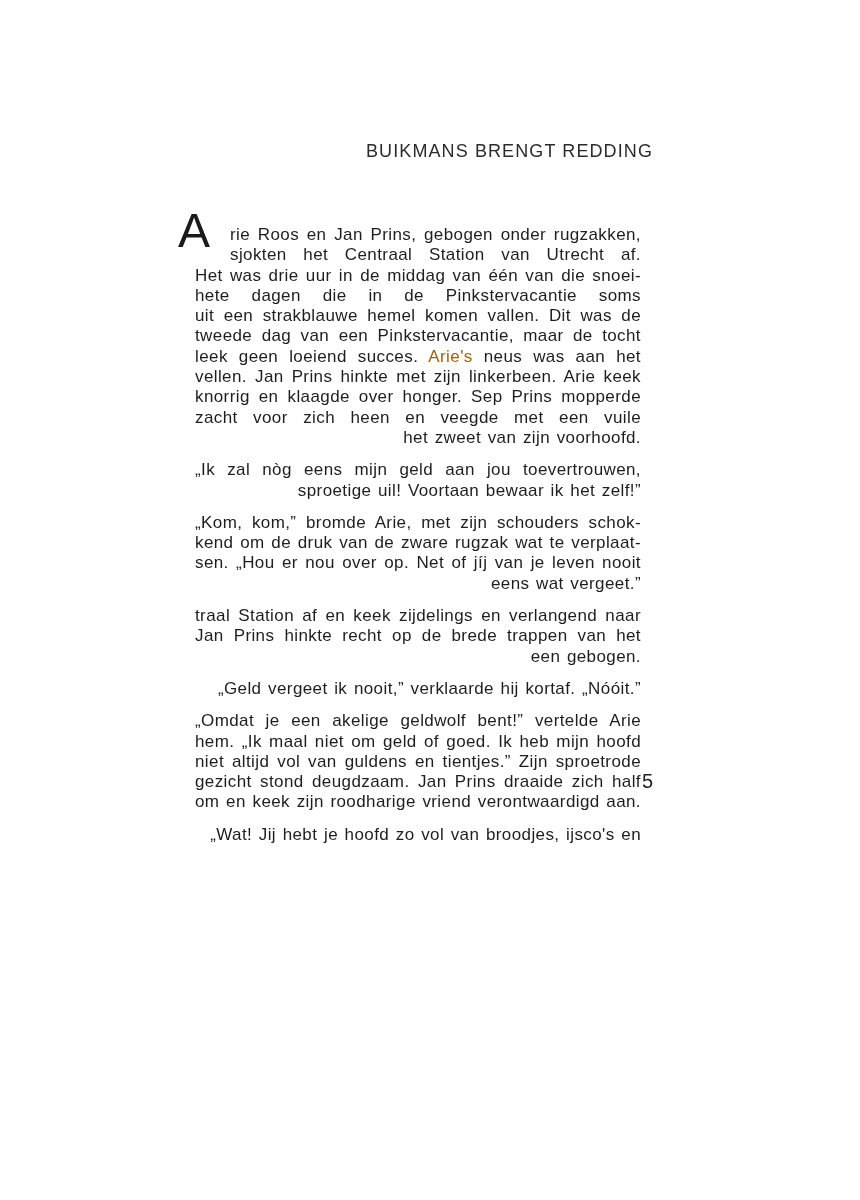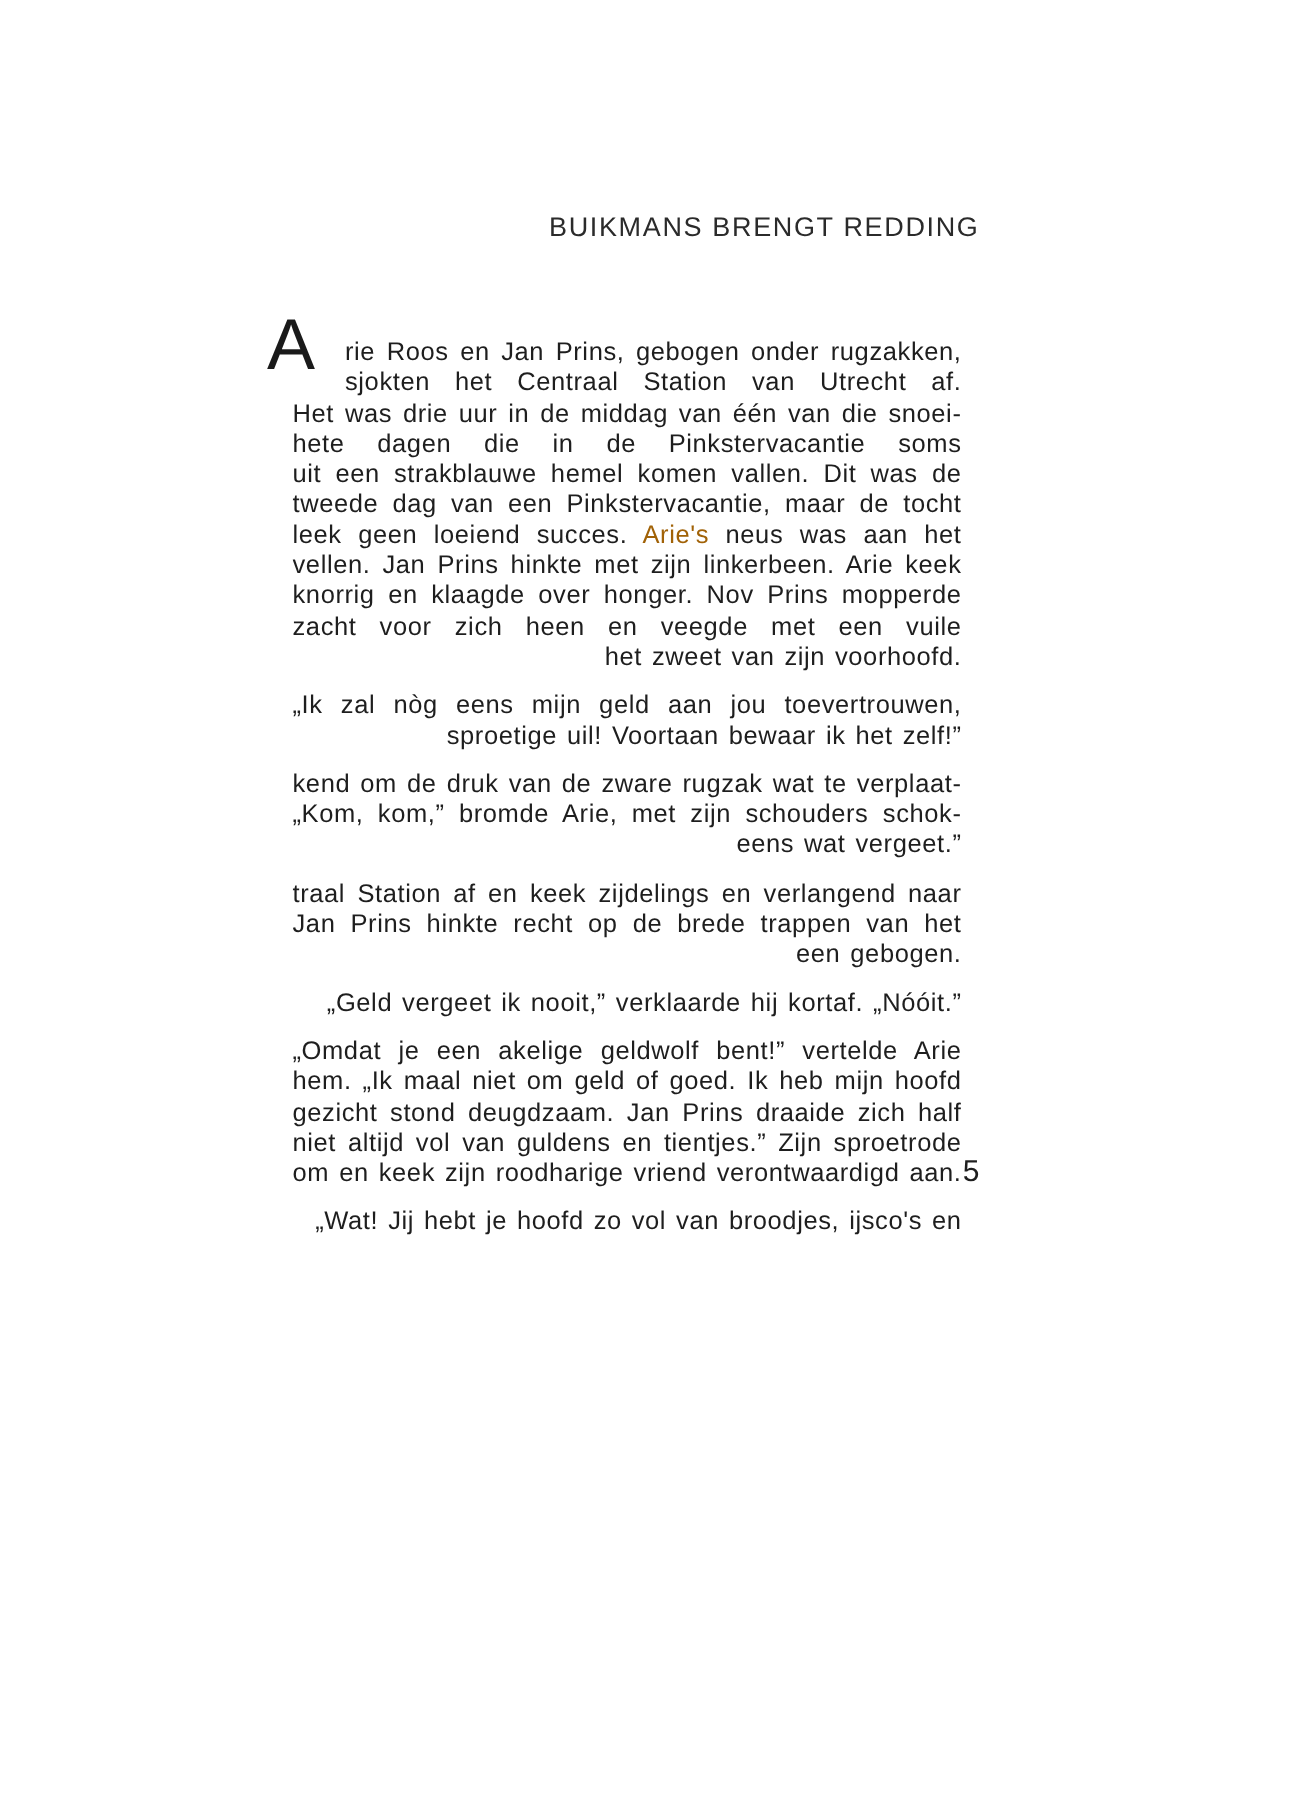--- a/index.html
+++ b/index.html
@@ -88,46 +88,47 @@
 
   <div class="para">
         <div class="line just indent"><span>rie Roos en Jan Prins, gebogen onder rugzakken,</span></div>
         <div class="line just indent"><span>sjokten het Centraal Station van Utrecht af.</span></div>
         <div class="line just"><span>Het was drie uur in de middag van één van die snoei-</span></div>
         <div class="line just"><span>hete dagen die in de Pinkstervacantie soms onverwacht</span></div>
         <div class="line just"><span>uit een strakblauwe hemel komen vallen. Dit was de</span></div>
         <div class="line just"><span>tweede dag van een Pinkstervacantie, maar de tocht</span></div>
         <div class="line just"><span>leek geen loeiend succes. </span><span style="color: #a16207;">Arie's</span><span> neus was aan het ver-</span></div>
         <div class="line just"><span>vellen. Jan Prins hinkte met zijn linkerbeen. Arie keek</span></div>
-        <div class="line just"><span>knorrig en klaagde over honger. Nov Prins mopperde</span></div>
+        <div class="line just"><span>knorrig en klaagde over honger. Sep Prins mopperde</span></div>
         <div class="line just"><span>zacht voor zich heen en veegde met een vuile zakdoek</span></div>
         <div class="line"><span>het zweet van zijn voorhoofd.</span></div>
       </div>
       <div class="para">
         <div class="line just"><span>„Ik zal nòg eens mijn geld aan jou toevertrouwen, dikke,</span></div>
         <div class="line"><span>sproetige uil! Voortaan bewaar ik het zelf!”</span></div>
       </div>
       <div class="para">
+        <div class="line just"><span>„Kom, kom,” bromde Arie, met zijn schouders schok-</span></div>
         <div class="line just"><span>kend om de druk van de zware rugzak wat te verplaat-</span></div>
-        <div class="line just"><span>„Kom, kom,” bromde Arie, met zijn schouders schok-</span></div>
+        <div class="line just"><span>sen. „Hou er nou over op. Net of jíj van je leven nooit</span></div>
         <div class="line"><span>eens wat vergeet.”</span></div>
       </div>
       <div class="para">
         <div class="line just"><span>traal Station af en keek zijdelings en verlangend naar</span></div>
         <div class="line just"><span>Jan Prins hinkte recht op de brede trappen van het Cen-</span></div>
         <div class="line"><span>een gebogen.</span></div>
       </div>
       <div class="para">
         <div class="line"><span>„Geld vergeet ik nooit,” verklaarde hij kortaf. „Nóóit.”</span></div>
       </div>
       <div class="para">
         <div class="line just"><span>„Omdat je een akelige geldwolf bent!” vertelde Arie</span></div>
         <div class="line just"><span>hem. „Ik maal niet om geld of goed. Ik heb mijn hoofd</span></div>
+        <div class="line just"><span>niet altijd vol van guldens en tientjes.” Zijn sproetrode</span></div>
         <div class="line just"><span>gezicht stond deugdzaam. Jan Prins draaide zich half</span></div>
-        <div class="line just"><span>niet altijd vol van guldens en tientjes.” Zijn sproetrode</span></div>
         <div class="line just"><span>om en keek zijn roodharige vriend verontwaardigd aan.</span></div>
       </div>
       <div class="para">
         <div class="line"><span>„Wat! Jij hebt je hoofd zo vol van broodjes, ijsco's en</span></div>
       </div>
     </div>
 
   <div class="page-number">5</div>
 
 </div>

